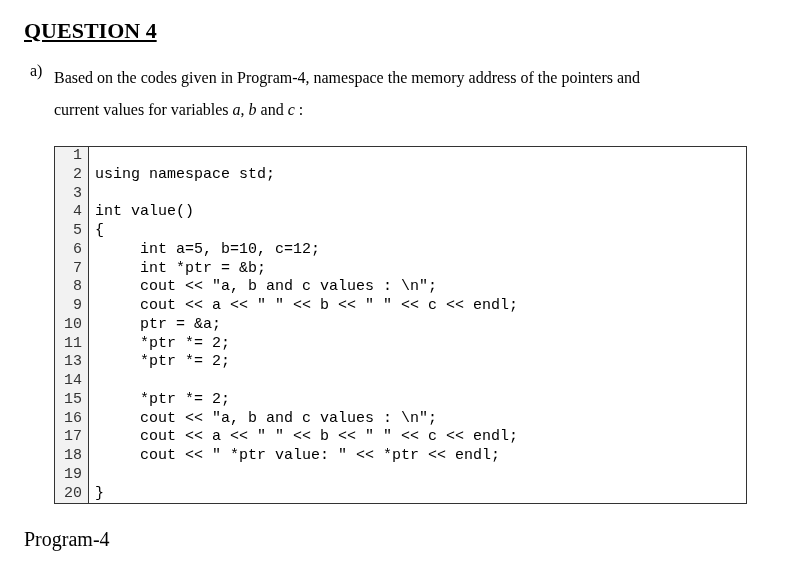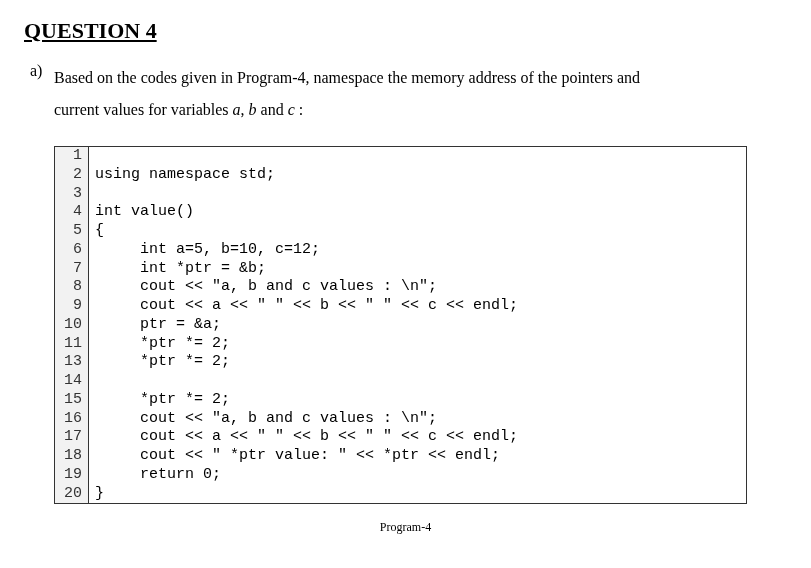--- a/index.html
+++ b/index.html
@@ -49,23 +49,23 @@
     border-right: 1px solid #333;
     background: #f2f2f2;
     color: #333;
     user-select: none;
   }
   .code {
     padding-left: 6px;
     white-space: pre;
   }
   .caption {
-    text-align: center;
-    margin-top: 16px;
-    font-size: 12px;
+    text-align: left;
+    margin-top: 24px;
+    font-size: 20px;
   }
 </style>
 </head>
 <body>
 
 <div class="question-title">QUESTION 4</div>
 
 <div class="question-body">
   <div class="q-letter">a)</div>
   <div class="q-text">
@@ -136,21 +136,20 @@
   <div class="code-row">
       <div class="gutter">17</div>
       <div class="code">     cout &lt;&lt; a &lt;&lt; " " &lt;&lt; b &lt;&lt; " " &lt;&lt; c &lt;&lt; endl;</div>
     </div>
   <div class="code-row">
       <div class="gutter">18</div>
       <div class="code">     cout &lt;&lt; " *ptr value: " &lt;&lt; *ptr &lt;&lt; endl;</div>
     </div>
   <div class="code-row">
       <div class="gutter">19</div>
-      <div class="code">     return 0;</div>
     </div>
   <div class="code-row">
       <div class="gutter">20</div>
       <div class="code">}</div>
     </div>
 </div>
 
 <div class="caption">Program-4</div>
 
 </body></html>

